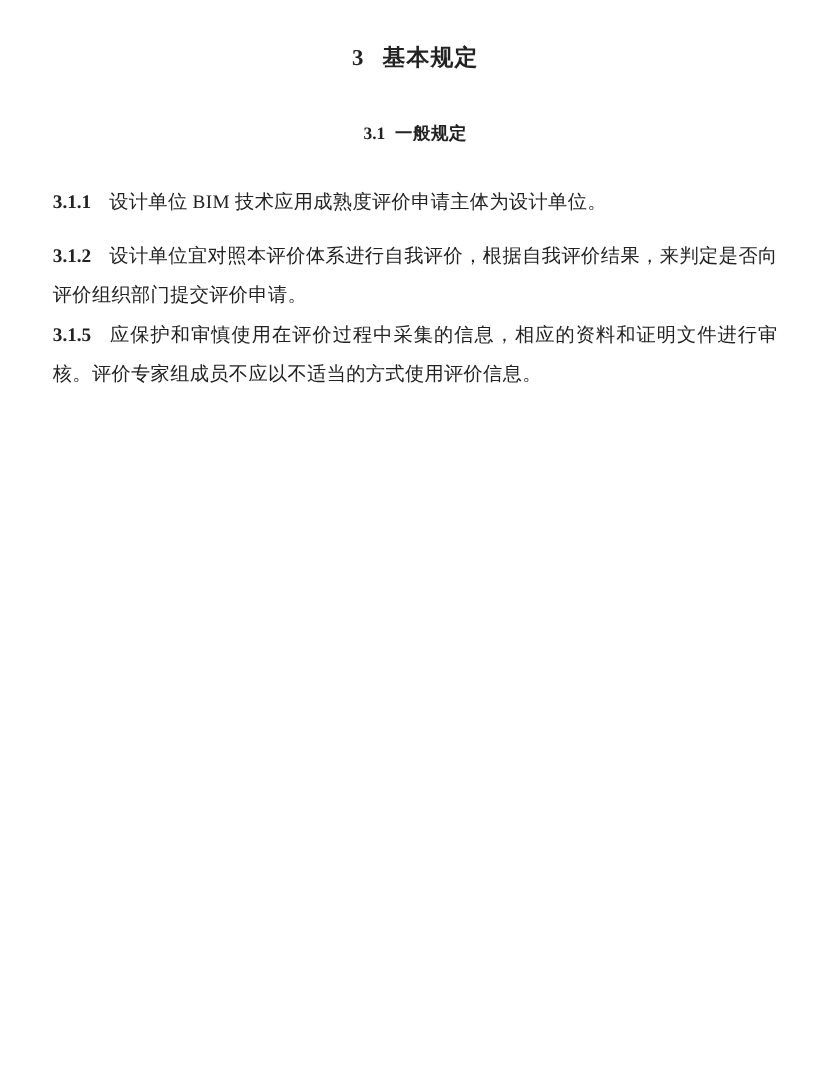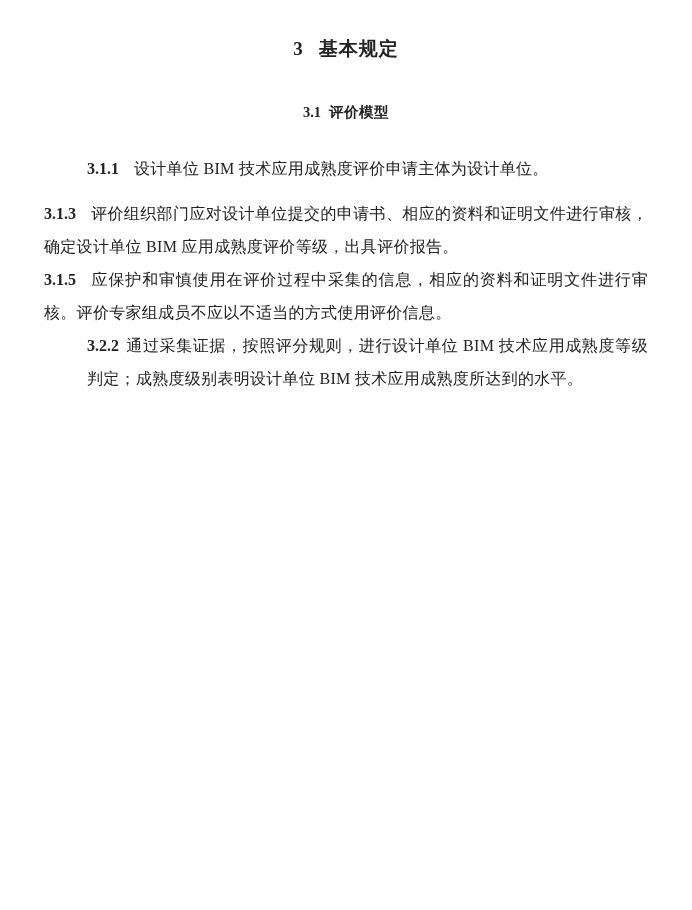--- a/index.html
+++ b/index.html
@@ -52,21 +52,20 @@
   .clause {
     margin: 12px 0 0 0;
     font-size: 16px;
     line-height: 33px;
     text-align: justify;
     text-justify: inter-character;
     letter-spacing: 0.3px;
   }
   .clause:first-child {
     margin-top: 0;
-    margin-left: 43px;
   }
   
   .section[data-idx="0"] .clause:nth-child(3) {
     margin-top: 0;
   }
   .clause-number {
     font-weight: 700;
     letter-spacing: 0;
     margin-right: 7px;
   }
@@ -79,28 +78,27 @@
 <body>
 
 <div class="page">
   <h1 class="doc-title">
     <span class="title-number">3</span><span class="title-text">基本规定</span>
   </h1>
 
   <div>
   <section class="section" data-idx="0">
     <h2 class="section-heading">
-      <span class="section-number">3.1</span><span class="section-title">评价模型</span>
+      <span class="section-number">3.1</span><span class="section-title">一般规定</span>
     </h2>
     <div class="clause-list">
           <p class="clause"><span class="clause-number">3.1.1</span><span class="clause-text">设计单位 BIM 技术应用成熟度评价申请主体为设计单位。</span></p>
-          <p class="clause"><span class="clause-number">3.1.3</span><span class="clause-text">评价组织部门应对设计单位提交的申请书、相应的资料和证明文件进行审核，确定设计单位 BIM 应用成熟度评价等级，出具评价报告。</span></p>
+          <p class="clause"><span class="clause-number">3.1.2</span><span class="clause-text">设计单位宜对照本评价体系进行自我评价，根据自我评价结果，来判定是否向评价组织部门提交评价申请。</span></p>
           <p class="clause"><span class="clause-number">3.1.5</span><span class="clause-text">应保护和审慎使用在评价过程中采集的信息，相应的资料和证明文件进行审核。评价专家组成员不应以不适当的方式使用评价信息。</span></p>
         </div>
   </section>
 
   <section class="section" data-idx="1">
     <div class="clause-list">
-          <p class="clause"><span class="clause-number">3.2.2</span><span class="clause-text">通过采集证据，按照评分规则，进行设计单位 BIM 技术应用成熟度等级判定；成熟度级别表明设计单位 BIM 技术应用成熟度所达到的水平。</span></p>
         </div>
   </section>
 </div>
 </div>
 
 </body></html>

